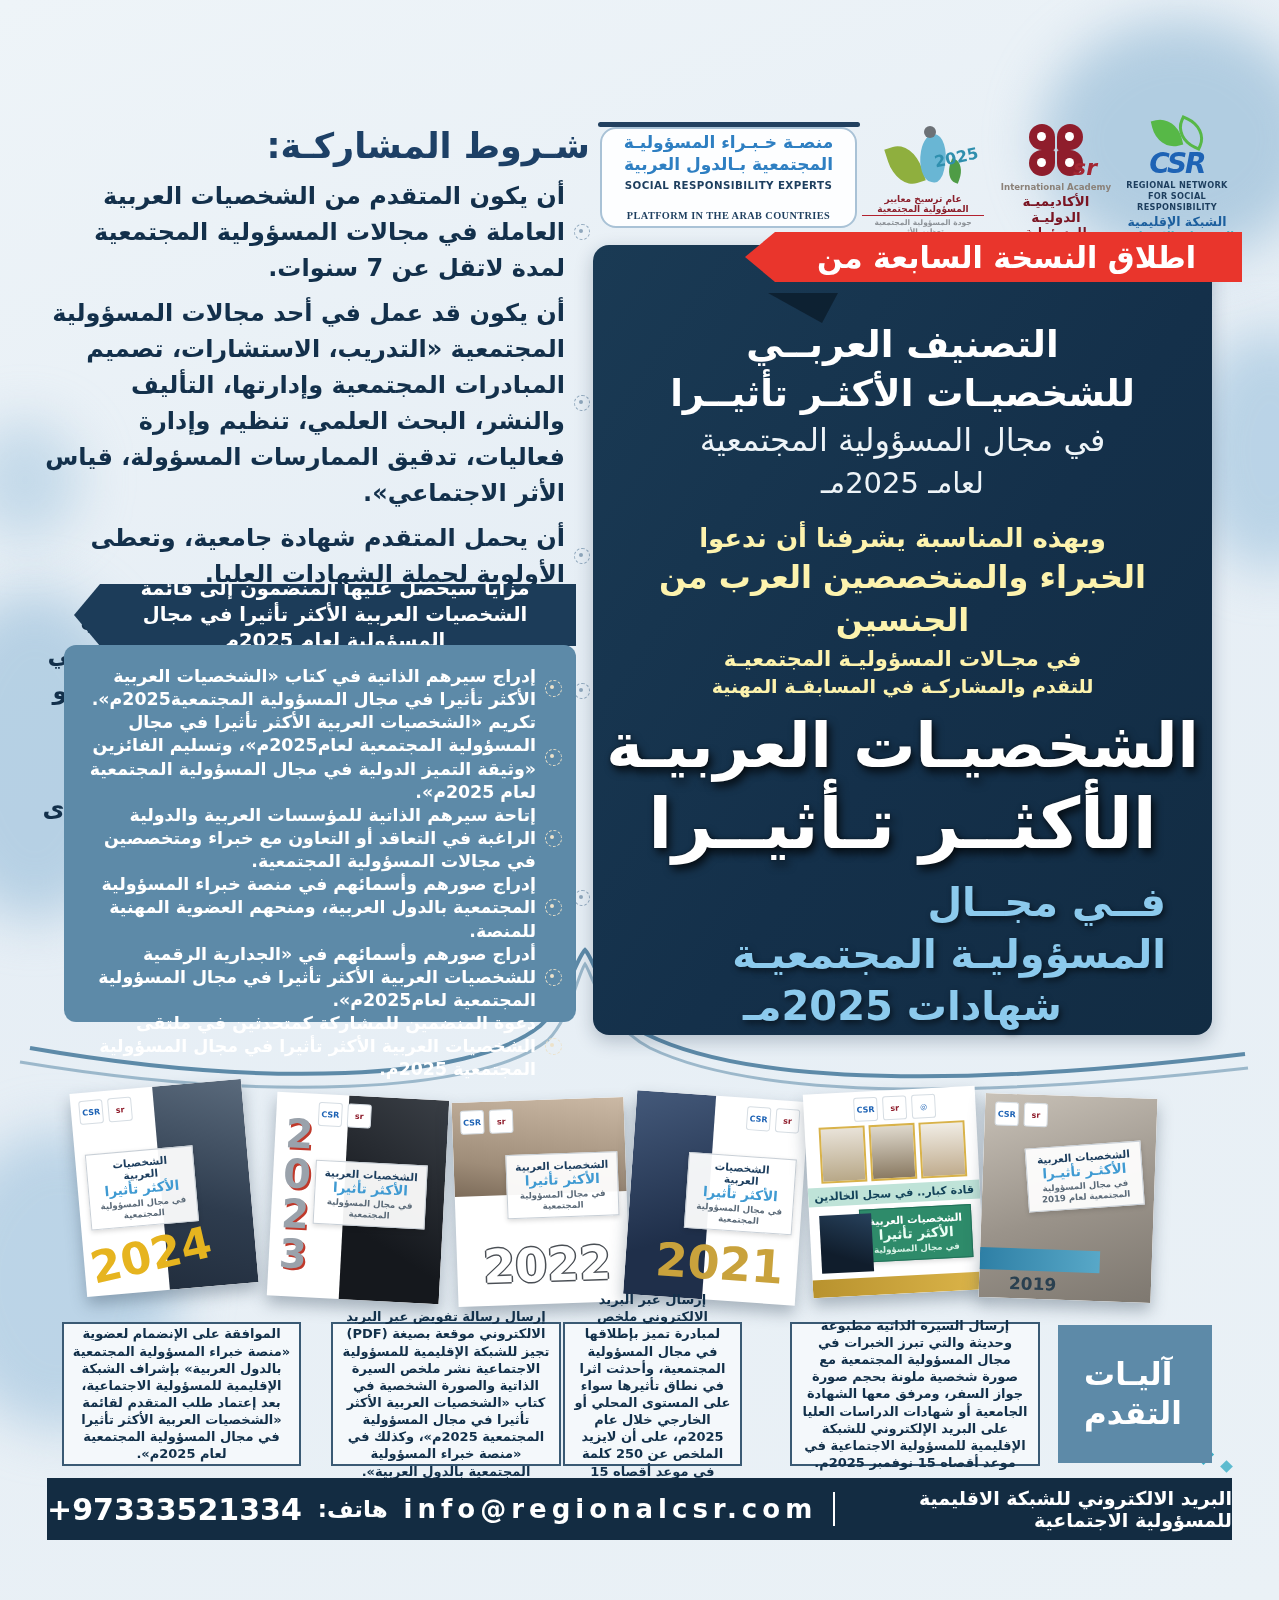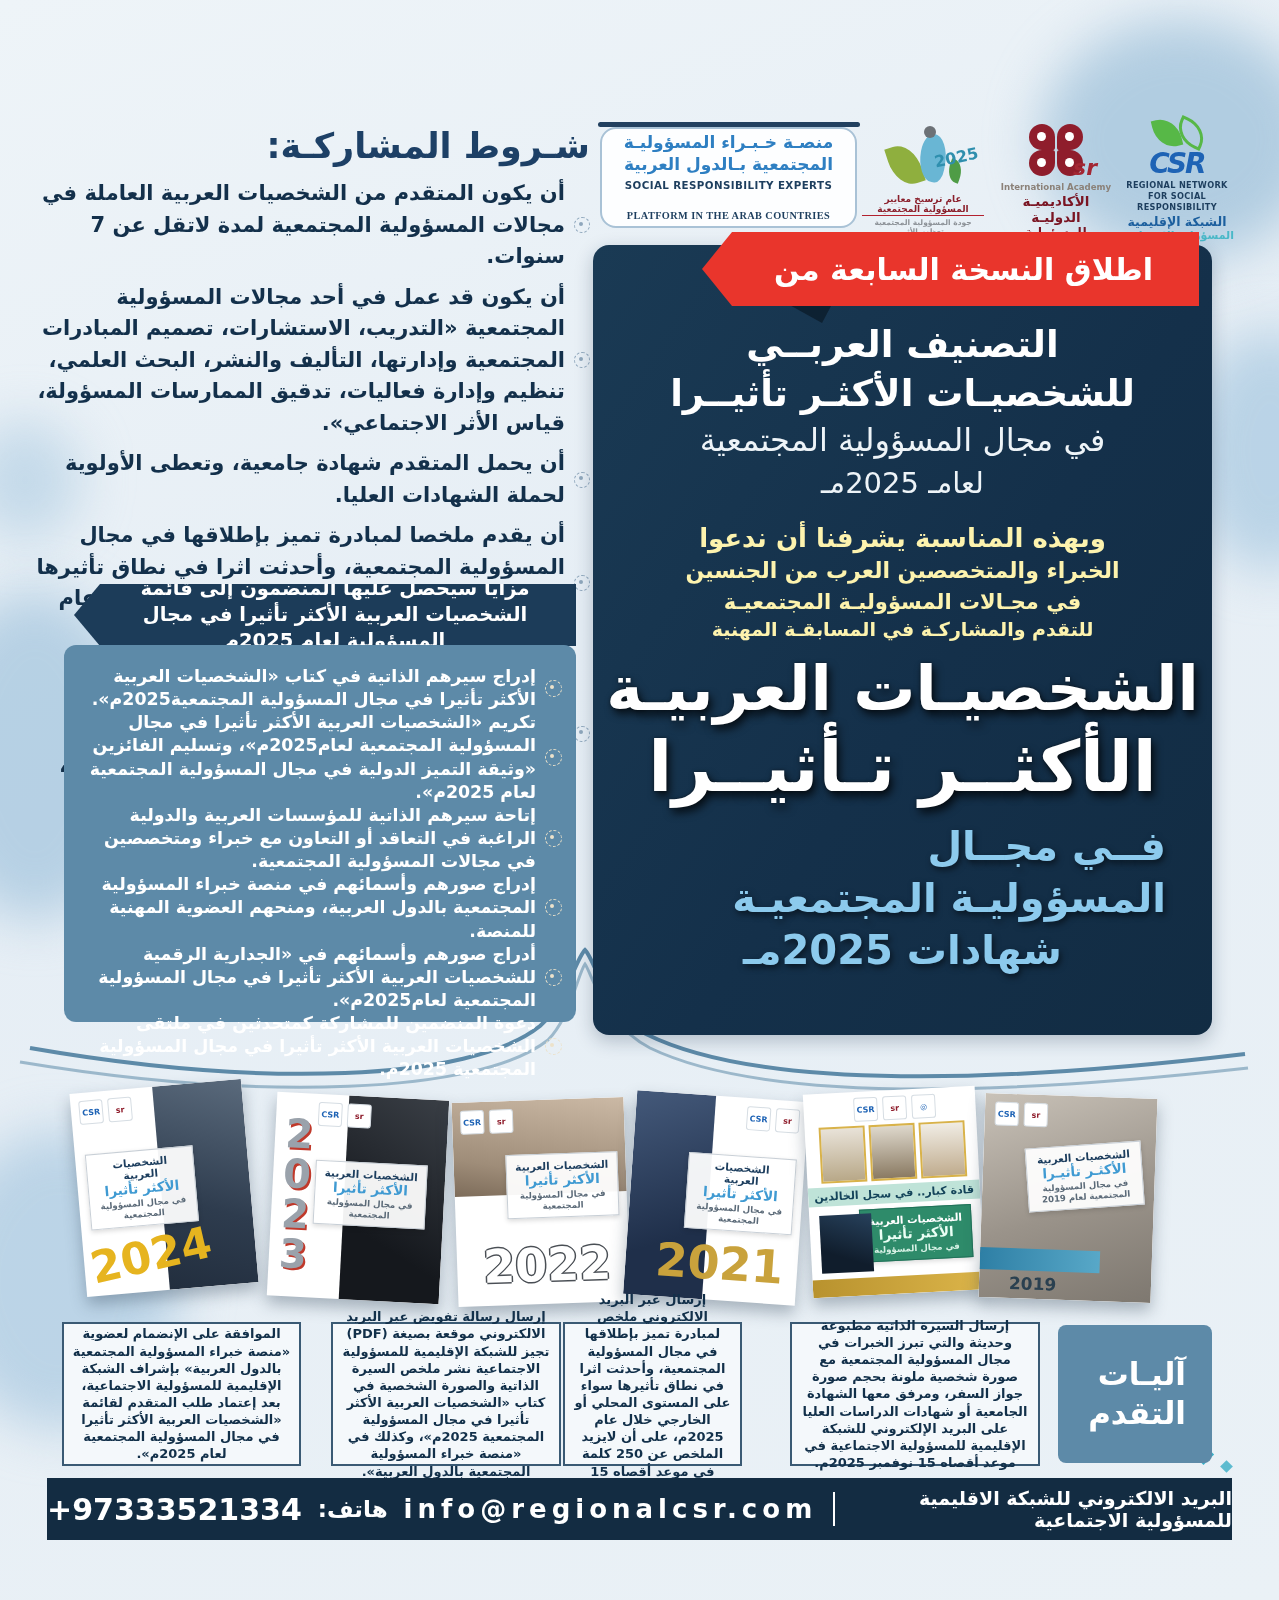--- a/index.html
+++ b/index.html
@@ -54,21 +54,21 @@
   .csr-leaf2{position:absolute;left:56px;top:2px;width:30px;height:26px;background:transparent;border:3px solid #57b847;border-radius:0 80% 0 80%;transform:rotate(24deg);box-sizing:border-box;}
   .csr-word{margin-top:32px;color:#1e63b5;font-weight:800;font-size:28px;font-style:italic;letter-spacing:-2px;line-height:1;}
   .csr-en{color:#1d3e5e;font-weight:800;font-size:8.2px;letter-spacing:.3px;line-height:1.35;margin-top:2px;}
   .csr-ar1{color:#1c5f9e;font-weight:800;font-size:12.5px;margin-top:1px;}
   .csr-ar2{color:#49b8c8;font-weight:700;font-size:11px;}
 
   
   #conditions{position:absolute;left:36px;top:126px;width:554px;direction:rtl;}
   #conditions h2{margin:0 0 12px 0;color:#1d4066;font-size:35px;font-weight:800;text-align:right;}
   .cond-item{display:flex;flex-direction:row-reverse;align-items:center;gap:9px;margin-bottom:9px;}
-  .cond-text{flex:1;color:#13304b;font-size:21px;font-weight:700;line-height:1.5;text-align:right;}
+  .cond-text{flex:1;color:#13304b;font-size:24px;font-weight:700;line-height:1.5;text-align:right;}
   .orn{flex:0 0 auto;width:14px;height:14px;border:1.6px dashed #8fa7bc;border-radius:50%;position:relative;}
   .orn::after{content:"";position:absolute;left:3.5px;top:3.5px;width:4px;height:4px;border-radius:50%;background:#8fa7bc;}
 
   
   #benefits-banner{position:absolute;left:74px;top:584px;width:502px;height:62px;background:#1c3c59;
     clip-path:polygon(26px 0,100% 0,100% 100%,26px 100%,0 50%);
     color:#fff;font-size:19.5px;font-weight:800;line-height:1.35;display:flex;align-items:center;justify-content:center;
     text-align:center;padding:0 14px 0 34px;box-sizing:border-box;direction:rtl;}
   #benefits-box{position:absolute;left:64px;top:645px;width:512px;height:377px;background:#5d8aa8;border-radius:12px;
     padding:20px 14px;box-sizing:border-box;display:flex;flex-direction:column;justify-content:space-between;direction:rtl;}
@@ -77,32 +77,32 @@
   .orn-w{flex:0 0 auto;width:15px;height:15px;border:1.6px dashed #ece2ca;border-radius:50%;position:relative;}
   .orn-w::after{content:"";position:absolute;left:4px;top:4px;width:4px;height:4px;border-radius:50%;background:#ece2ca;}
 
   
   #wave{position:absolute;left:0;top:930px;width:1279px;height:180px;}
 
   
   #main-panel{position:absolute;left:593px;top:245px;width:619px;height:790px;border-radius:16px;
     background:linear-gradient(125deg,#1a3a54 0%,#14304a 55%,#122c43 100%);
     box-shadow:0 6px 18px rgba(20,45,70,.25);direction:rtl;text-align:center;box-sizing:border-box;padding-top:76px;}
-  #ribbon{position:absolute;left:702px;top:232px;width:497px;height:74px;background:#e9352c;
+  #ribbon{position:absolute;left:745px;top:232px;width:497px;height:50px;background:#e9352c;
     clip-path:polygon(30px 0,100% 0,100% 100%,30px 100%,0 50%);
     color:#fff;font-size:30px;font-weight:800;display:flex;align-items:center;justify-content:center;
     padding-left:26px;box-sizing:border-box;z-index:5;direction:rtl;}
   #ribbon-fold{position:absolute;left:760px;top:293px;width:0;height:0;z-index:4;
     border-left:70px solid transparent;border-top:30px solid rgba(6,16,26,.55);transform:skewX(-28deg);}
   .mt1{color:#fff;font-size:37px;font-weight:800;line-height:1.32;}
   .mt3{color:#eef4f8;font-size:32px;font-weight:400;line-height:1.35;}
   .mt4{color:#eef4f8;font-size:29px;font-weight:400;margin-top:4px;}
   .inv{color:#fdf3ae;font-weight:800;}
   .inv1{font-size:26px;margin-top:20px;line-height:1.4;}
-  .inv2{font-size:22px;line-height:1.35;}
+  .inv2{font-size:32px;line-height:1.35;}
   .inv3{font-size:21px;letter-spacing:.5px;margin-top:4px;}
   .inv4{font-size:19px;margin-top:4px;}
   .big{color:#fff;font-weight:800;text-shadow:3px 5px 8px rgba(0,0,0,.75),0 0 3px rgba(0,0,0,.5);line-height:1.05;}
   .big1{font-size:62px;margin-top:16px;}
   .big2{font-size:70px;margin-top:10px;letter-spacing:2px;}
   .sub{color:#8ccaed;font-weight:800;text-shadow:2px 3px 6px rgba(0,0,0,.55);}
   .sub1{font-size:40px;text-align:right;padding-right:46px;margin-top:18px;}
   .sub2{font-size:40px;text-align:right;padding-right:46px;margin-top:6px;}
   .sub3{font-size:40px;margin-top:6px;}
 
@@ -119,23 +119,23 @@
   .bt1{color:#1d3e5e;font-size:10.5px;font-weight:800;}
   .bt2{font-size:13.5px;font-weight:800;color:#3f9ad2;}
   .bt3{color:#5b6a78;font-size:8.6px;font-weight:700;margin-top:2px;line-height:1.3;}
   .byear{position:absolute;font-weight:800;line-height:1;}
   .photo{position:absolute;}
 
   
   .mech-box{position:absolute;top:1322px;height:144px;background:#f4f8fb;border:2px solid #3a5a74;
     color:#12304a;font-size:13px;font-weight:700;line-height:1.32;text-align:center;direction:rtl;
     display:flex;align-items:center;justify-content:center;padding:6px 7px;box-sizing:border-box;}
-  #mech-title{position:absolute;left:1058px;top:1325px;width:154px;height:138px;background:#5d8aa8;border-radius:8px;
+  #mech-title{position:absolute;left:1058px;top:1325px;width:154px;height:138px;background:#5d8aa8;border-radius:0;
     color:#fff;font-size:31px;font-weight:800;display:flex;align-items:center;justify-content:center;
-    text-align:right;line-height:1.25;direction:rtl;padding:0 26px;box-sizing:border-box;}
+    text-align:left;line-height:1.25;direction:rtl;padding:0 26px;box-sizing:border-box;}
 
   
   #footer{position:absolute;left:47px;top:1478px;width:1185px;height:62px;background:#132c42;
     display:flex;flex-direction:row;direction:rtl;align-items:center;justify-content:center;gap:16px;color:#fff;}
   .f-label{font-size:19px;font-weight:700;}
   .f-sep{width:2px;height:34px;background:#ffffff;}
   .f-email{font-size:26px;font-weight:600;letter-spacing:5px;direction:ltr;}
   .f-phlabel{font-size:23px;font-weight:700;}
   .f-phone{font-size:30px;font-weight:700;direction:ltr;}
 </style>

